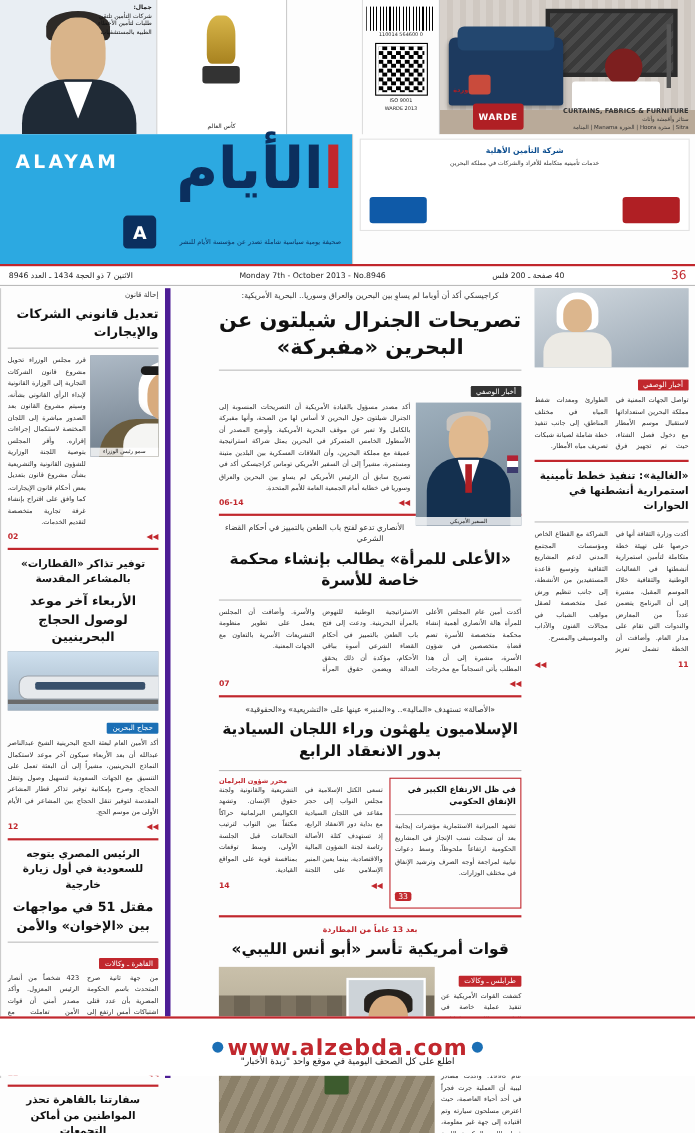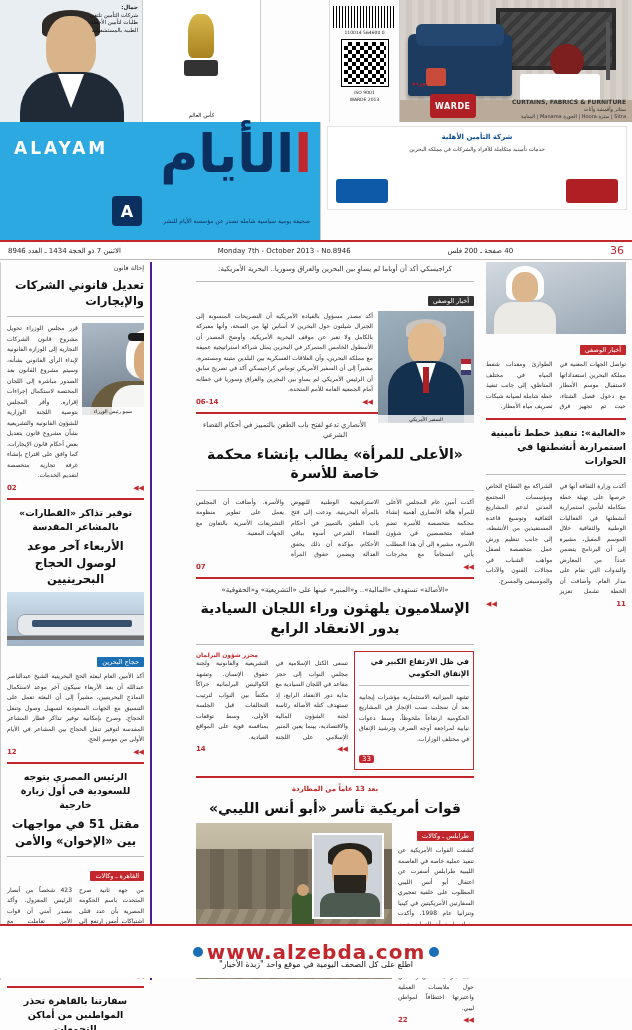--- a/index.html
+++ b/index.html
@@ -88,21 +88,21 @@
   .infobar { position:absolute; left:0; top:240px; width:632px; height:20px; border-top:2px solid #c1272d;
       border-bottom:1px solid #bbb; display:flex; align-items:center; justify-content:space-between; padding:0 8px;
       font-size:7px; color:#222; background:#fff;}
   .infobar .price { color:#c1272d; font-weight:normal; font-size:11px;}
   .infobar .en-date { direction:ltr; }
 
   
   .grid { position:absolute; left:0; top:262px; width:632px; height:718px; display:flex; }
   .col { padding:0 6px; }
   .col-left { width:150px; border-left:1px solid #ccc; }
-  .col-mid { width:330px; border-left:2px solid #4c1d95;padding-left:44px; }
+  .col-mid { width:330px; border-left:5px solid #4c1d95;padding-left:44px; }
   .col-right { width:152px; }
 
   .rule { border-top:1px solid #bbb; margin:6px 0; }
   .rule-red { border-top:2px solid #c1272d; margin:6px 0; }
 
   h1.head { font-size:19px; font-weight:bold; color:#111; text-align:center; line-height:1.35; margin:4px 0 6px;}
   h2.head { font-size:14px; font-weight:bold; color:#111; text-align:center; line-height:1.4; margin:4px 0 5px;}
   h3.head { font-size:11.5px; font-weight:bold; color:#111; text-align:right; line-height:1.45; margin:3px 0 4px;}
   h4.head { font-size:9.5px; font-weight:bold; color:#111; text-align:right; line-height:1.5; margin:3px 0 4px;}
   .kick { font-size:7px; color:#333; text-align:center; line-height:1.5; margin:2px 0;}
@@ -295,20 +295,21 @@
       <div class="body-txt cols2">أكدت وزارة الثقافة أنها في حرصها على تهيئة خطة متكاملة لتأمين استمرارية أنشطتها في الفعاليات الوطنية والثقافية خلال الموسم المقبل، مشيرة إلى أن البرنامج يتضمن عدداً من المعارض والندوات التي تقام على مدار العام. وأضافت أن الخطة تشمل تعزيز الشراكة مع القطاع الخاص ومؤسسات المجتمع المدني لدعم المشاريع الثقافية وتوسيع قاعدة المستفيدين من الأنشطة، إلى جانب تنظيم ورش عمل متخصصة لصقل مواهب الشباب في مجالات الفنون والآداب والموسيقى والمسرح.</div>
       <div class="footer-line">
         <span class="pagemark">11</span>
         <span class="pagemark arrow">◀◀</span>
       </div>
     </div>
 
     <div class="col col-mid">
 
       <div class="kick">كراجيسكي أكد أن أوباما لم يساوِ بين البحرين والعراق وسوريا.. البحرية الأمريكية:</div>
+      <h1 class="head">تصريحات الجنرال شيلتون عن البحرين «مفبركة»</h1>
       <div class="rule"></div>
       <div style="text-align:right;">
         <span class="section-label dark">أخبار الوصفي</span>
       </div>
       <div style="margin-top:4px;">
         <div class="photo p-amb">
           <div class="bg"></div>
           <div class="hair"></div>
           <div class="head"></div>
           <div class="suit"></div>

